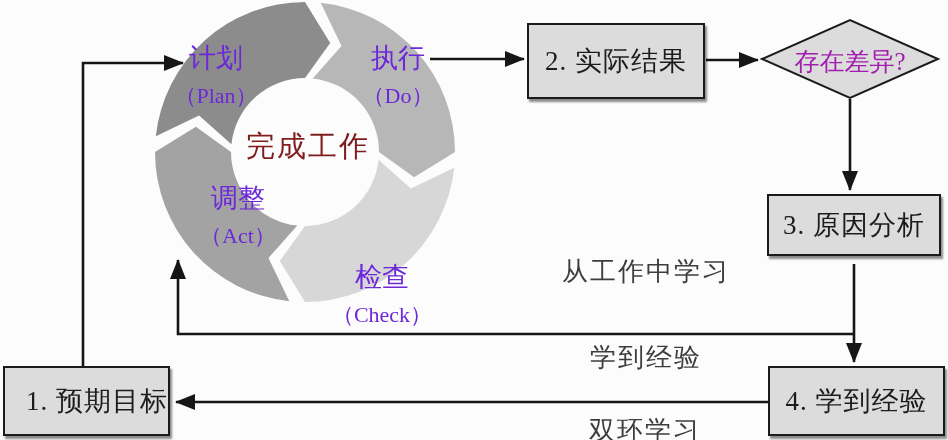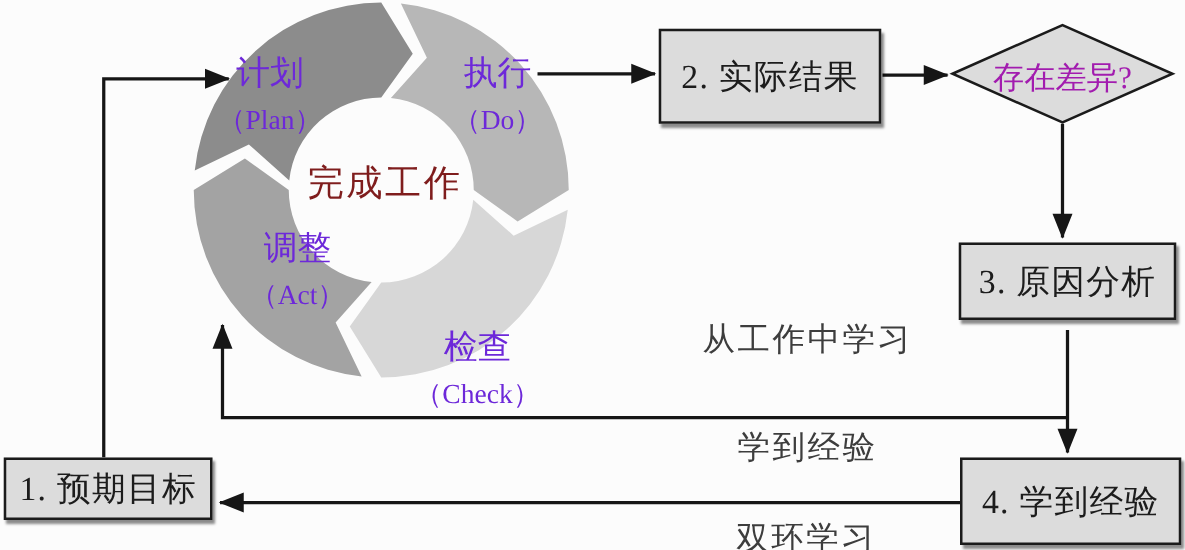--- a/index.html
+++ b/index.html
@@ -81,21 +81,21 @@
     <div class="en">（Act）</div>
   </div>
   <div class="cyc-label" style="left:382px;top:235px;margin-top:24px;">
     <div>检查</div>
     <div class="en">（Check）</div>
   </div>
   <div class="center-label" style="left:308px;top:127px;">完成工作</div>
 
   <div class="diamond-label" style="left:850px;top:45px;">存在差异?</div>
 
-  <div class="box" style="left:3px;top:366px;width:167px;height:50px;">
+  <div class="box" style="left:3px;top:366px;width:167px;height:70px;justify-content:flex-end;">
     <span>1. 预期目标</span>
   </div>
   <div class="box" style="left:527px;top:23px;width:178px;height:76px;">
     <span>2. 实际结果</span>
   </div>
   <div class="box" style="left:767px;top:194px;width:174px;height:62px;">
     <span>3. 原因分析</span>
   </div>
   <div class="box" style="left:768px;top:366px;width:177px;height:70px;">
     <span>4. 学到经验</span>

